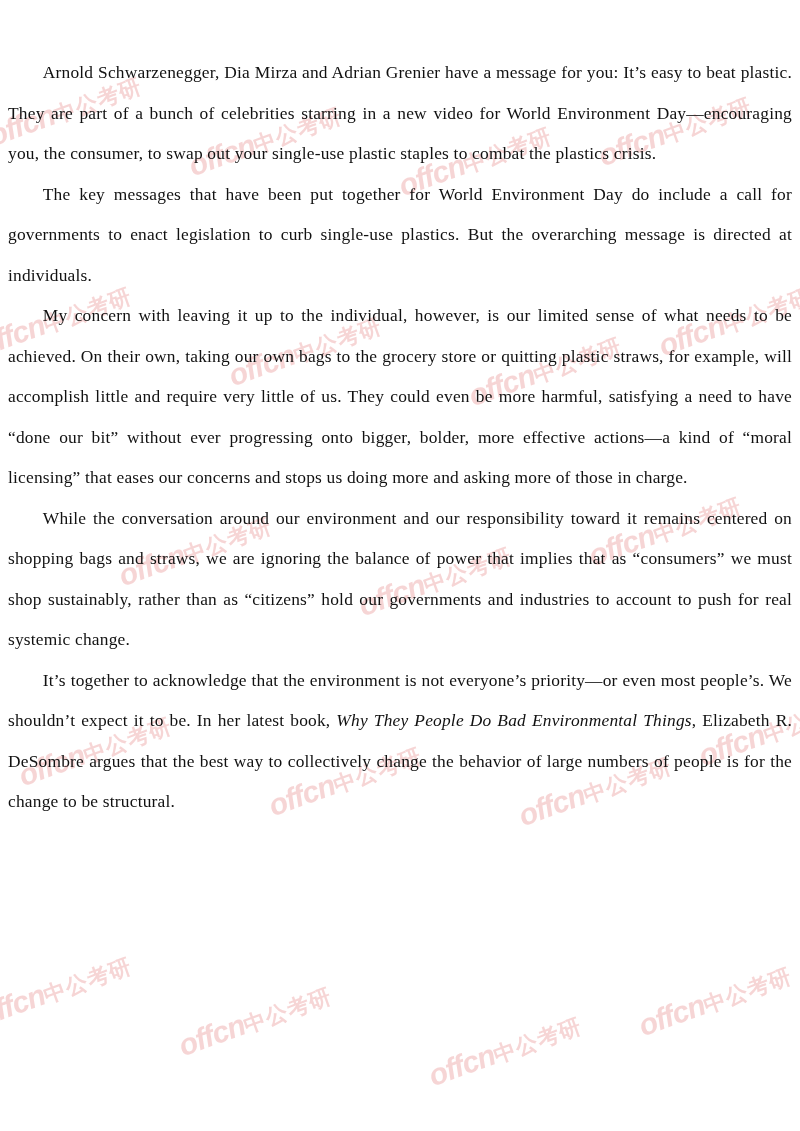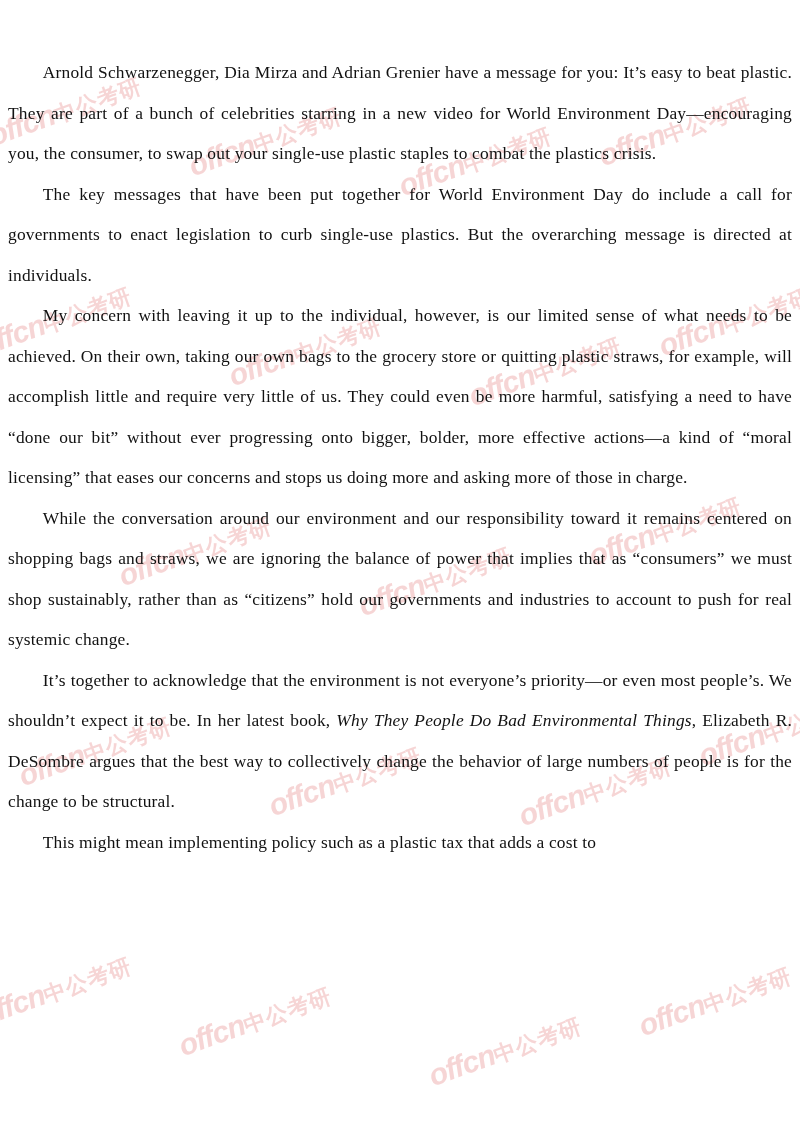--- a/index.html
+++ b/index.html
@@ -138,15 +138,14 @@
   <p class="para">Arnold Schwarzenegger, Dia Mirza and Adrian Grenier have a message for you: It’s easy to beat plastic. They are part of a bunch of celebrities starring in a new video for World Environment Day—encouraging you, the consumer, to swap out your single-use plastic staples to combat the plastics crisis.</p>
 
   <p class="para">The key messages that have been put together for World Environment Day do include a call for governments to enact legislation to curb single-use plastics. But the overarching message is directed at individuals.</p>
 
   <p class="para">My concern with leaving it up to the individual, however, is our limited sense of what needs to be achieved. On their own, taking our own bags to the grocery store or quitting plastic straws, for example, will accomplish little and require very little of us. They could even be more harmful, satisfying a need to have “done our bit” without ever progressing onto bigger, bolder, more effective actions—a kind of “moral licensing” that eases our concerns and stops us doing more and asking more of those in charge.</p>
 
   <p class="para">While the conversation around our environment and our responsibility toward it remains centered on shopping bags and straws, we are ignoring the balance of power that implies that as “consumers” we must shop sustainably, rather than as “citizens” hold our governments and industries to account to push for real systemic change.</p>
 
   <p class="para"><span>It’s together to acknowledge that the environment is not everyone’s priority—or even most people’s. We shouldn’t expect it to be. In her latest book, </span><i>Why They People Do Bad Environmental Things</i><span>, Elizabeth R. DeSombre argues that the best way to collectively change the behavior of large numbers of people is for the change to be structural.</span></p>
 
-  <p class="para">This might mean implementing policy such as a plastic tax that adds a cost to</p>
 
 </div>
 
 </body></html>

